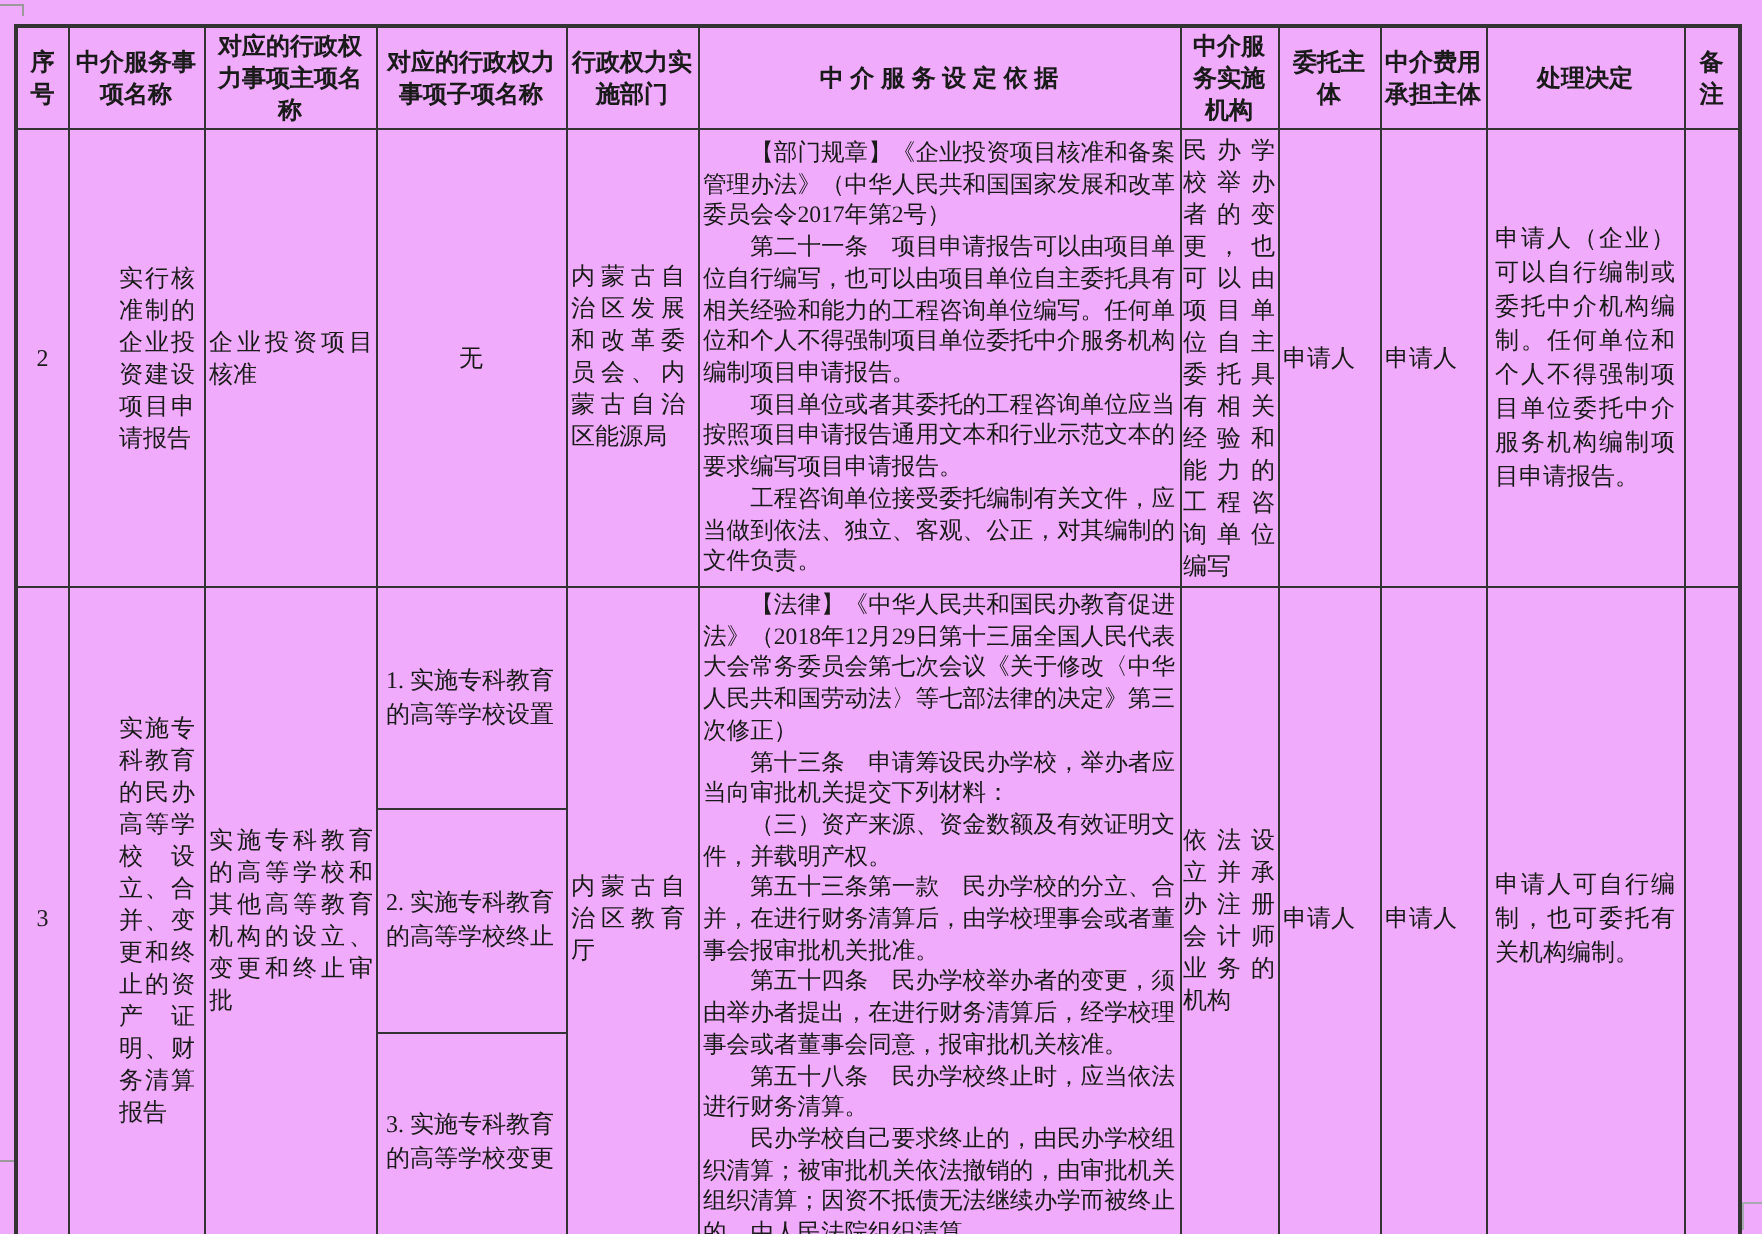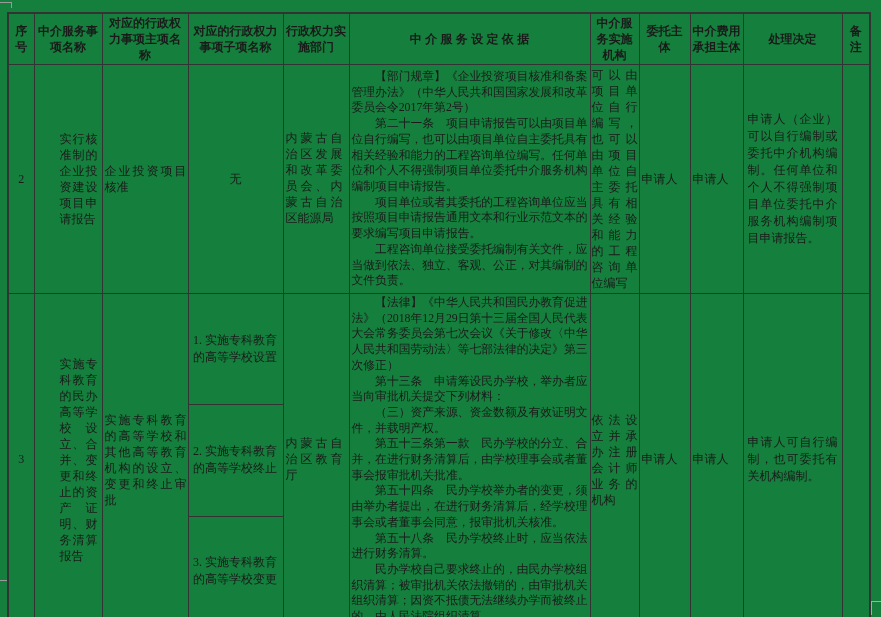--- a/index.html
+++ b/index.html
@@ -1,16 +1,16 @@
 <!DOCTYPE html>
 <html><head>
 <meta charset="utf-8">
 <style>
   html,body{margin:0;padding:0;background:#fff;}
-  .page{position:relative;width:881px;height:617px;background:#15803d;overflow:hidden;
+  .page{position:relative;width:881px;height:617px;background:#f0abfc;overflow:hidden;
         font-family:"Liberation Serif","DejaVu Serif",serif;color:#1a1a1a;}
   table.svc{position:absolute;left:7px;top:12px;width:862px;border-collapse:collapse;
         table-layout:fixed;border:2px solid #333;}
   th,td{border:1px solid #333;padding:0;vertical-align:middle;overflow:hidden;
         font-size:12px;font-weight:normal;word-break:break-all;}
   th{font-family:"Liberation Sans","DejaVu Sans",sans-serif;font-weight:bold;
         text-align:center;line-height:16px;padding:1px 2px;}
   .h-hdr{height:42px;}
   .h-r2{height:228px;}
   .h-r3a{height:109px;}
@@ -78,21 +78,21 @@
       <td class="just name-cell">实行核准制的企业投资建设项目申请报告</td>
       <td class="just main-cell">企业投资项目核准</td>
       <td class="sub-none">无</td>
       <td class="just dept-cell">内蒙古自治区发展和改革委员会、内蒙古自治区能源局</td>
       <td class="basis-cell">
         <p>【部门规章】《企业投资项目核准和备案管理办法》（中华人民共和国国家发展和改革委员会令2017年第2号）</p>
         <p>第二十一条　项目申请报告可以由项目单位自行编写，也可以由项目单位自主委托具有相关经验和能力的工程咨询单位编写。任何单位和个人不得强制项目单位委托中介服务机构编制项目申请报告。</p>
         <p>项目单位或者其委托的工程咨询单位应当按照项目申请报告通用文本和行业示范文本的要求编写项目申请报告。</p>
         <p>工程咨询单位接受委托编制有关文件，应当做到依法、独立、客观、公正，对其编制的文件负责。</p>
       </td>
-      <td class="just agency-cell">可以由项目单位自行编写，也可以由项目单位自主委托具有相关经验和能力的工程咨询单位编写</td>
+      <td class="just agency-cell">民办学校举办者的变更，也可以由项目单位自主委托具有相关经验和能力的工程咨询单位编写</td>
       <td class="party-cell">申请人</td>
       <td class="party-cell">申请人</td>
       <td class="just decision-cell">申请人（企业）可以自行编制或委托中介机构编制。任何单位和个人不得强制项目单位委托中介服务机构编制项目申请报告。</td>
       <td></td>
     </tr>
 
     <tr class="h-r3a">
       <td class="center" rowspan="3">3</td>
       <td class="just name-cell" rowspan="3">实施专科教育的民办高等学校设立、合并、变更和终止的资产证明、财务清算报告</td>
       <td class="just main-cell" rowspan="3">实施专科教育的高等学校和其他高等教育机构的设立、变更和终止审批</td>

